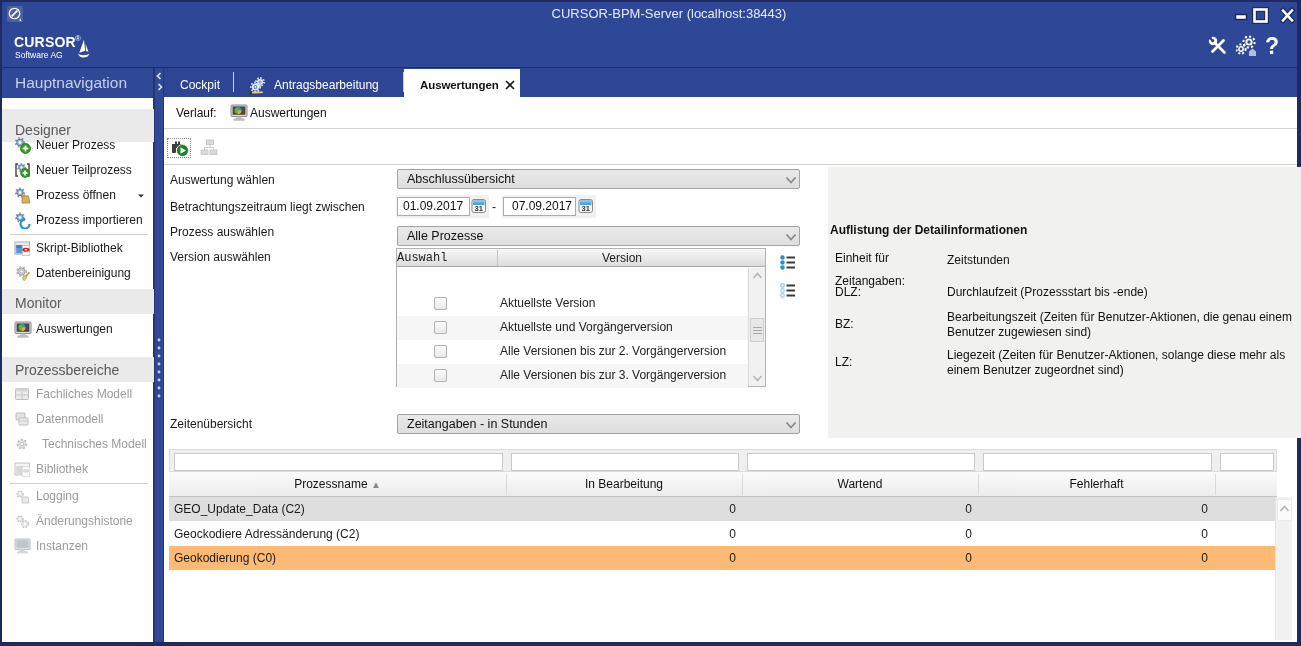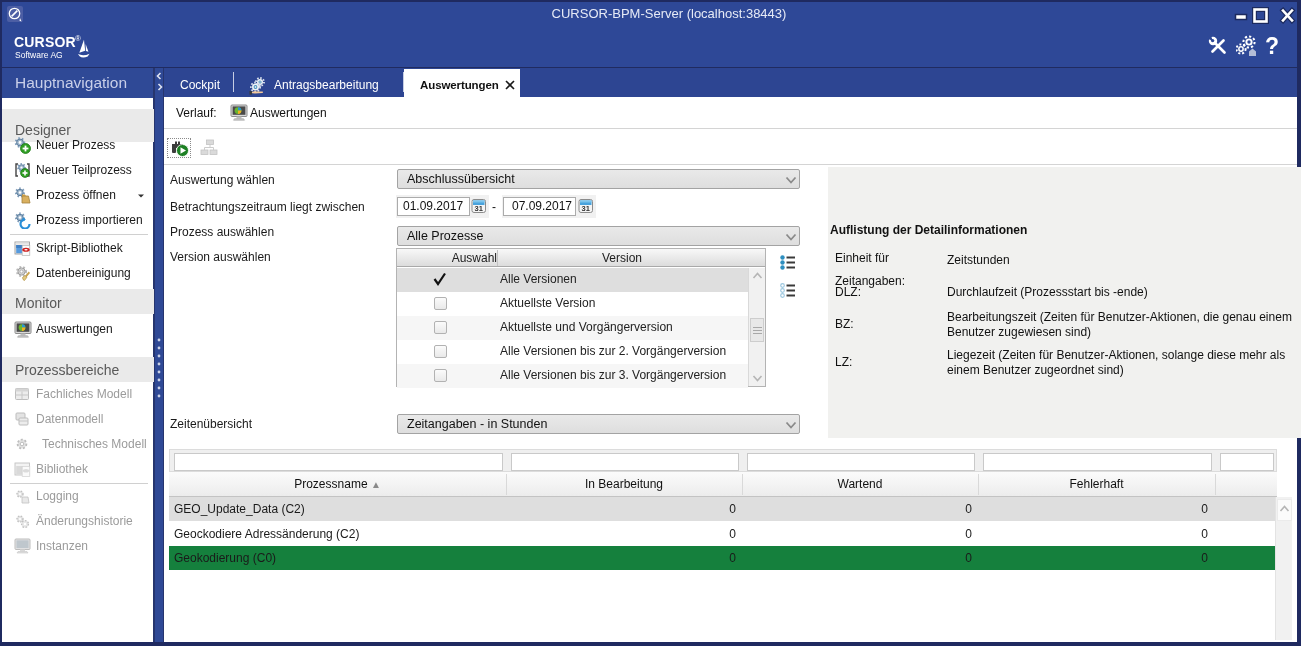--- a/index.html
+++ b/index.html
@@ -353,30 +353,24 @@
 </div>
 <svg class="abs" style="left:578px;top:198px;" width="16" height="16" viewBox="0 0 16 16">
  <rect x="1" y="1.5" width="13.5" height="13" rx="2" fill="#f4f4f4" stroke="#8b8b8b"></rect>
  <rect x="2" y="2.5" width="11.5" height="4.5" fill="#49a3dd"></rect>
  <rect x="2" y="2.5" width="11.5" height="2" fill="#7cc4ec"></rect>
  <text x="7.7" y="12.6" font-size="7.5" font-weight="bold" fill="#333" text-anchor="middle" font-family="Liberation Sans">31</text>
 </svg>
 
 <div class="abs" id="vtable">
   <div class="abs vhdr">
-    <div class="abs" style="left:0;width:100px;text-align:right;top:2px;font-size:12px;color:#222;">Auswahl</div>
+    <div class="abs" style="left:0;width:100px;text-align:left;top:2px;font-size:12px;color:#222;font-family:Liberation Mono, monospace;">Auswahl</div>
     <div class="abs" style="left:100px;width:250px;text-align:center;top:2px;font-size:12px;color:#222;">Version</div>
     <div class="abs" style="left:100px;top:1px;width:1px;height:16px;background:#c4c4c4;"></div>
   </div>
-  <div class="abs vrow" style="top:19px;background:#dedede;">
-    <svg style="position:absolute;left:35px;top:3px;" width="16" height="16" viewBox="0 0 16 16">
-        <path d="M2.5 8 L6 13 L13 2.5" fill="none" stroke="#111" stroke-width="2.2"></path>
-      </svg>
-    <span class="vtxt">Alle Versionen</span>
-    </div>
   <div class="abs vrow" style="top:43px;">
       <span class="cbx"></span>
       <span class="vtxt">Aktuellste Version</span>
     </div>
   <div class="abs vrow" style="top:67px;background:#f6f6f6;">
       <span class="cbx"></span>
       <span class="vtxt">Aktuellste und Vorgängerversion</span>
     </div>
   <div class="abs vrow" style="top:91px;">
       <span class="cbx"></span>
@@ -454,20 +448,20 @@
     <div class="bh" style="left:337px;width:236px;">In Bearbeitung</div>
     <div class="bh" style="left:573px;width:236px;">Wartend</div>
     <div class="bh" style="left:809px;width:237px;">Fehlerhaft</div>
     <div class="bcoldiv" style="left:337px;"></div>
     <div class="bcoldiv" style="left:573px;"></div>
     <div class="bcoldiv" style="left:809px;"></div>
     <div class="bcoldiv" style="left:1046px;"></div>
   </div>
   <div class="brow" style="top:48px;background:#dedede;"><span style="padding-left:5px;">GEO_Update_Data (C2)</span><span class="bz" style="left:527px;">0</span><span class="bz" style="left:763px;">0</span><span class="bz" style="left:999px;">0</span></div>
   <div class="brow" style="top:73px;"><span style="padding-left:5px;">Geockodiere Adressänderung (C2)</span><span class="bz" style="left:527px;">0</span><span class="bz" style="left:763px;">0</span><span class="bz" style="left:999px;">0</span></div>
-  <div class="brow" style="top:97px;background:#15803d;"><span style="padding-left:5px;">Geokodierung (C0)</span><span class="bz" style="left:527px;">0</span><span class="bz" style="left:763px;">0</span><span class="bz" style="left:999px;">0</span></div>
+  <div class="brow" style="top:97px;background:#fdba74;"><span style="padding-left:5px;">Geokodierung (C0)</span><span class="bz" style="left:527px;">0</span><span class="bz" style="left:763px;">0</span><span class="bz" style="left:999px;">0</span></div>
   <div class="abs sbar" style="left:1106px;top:48px;width:17px;height:143px;border-left:1px solid #e3e3e3;">
     <div style="position:absolute;left:1px;top:2px;width:15px;height:22px;background:#fbfbfb;border:1px solid #ebebeb;"></div>
     <svg style="position:absolute;left:3px;top:8px;" width="11" height="8" viewBox="0 0 11 8">
         <path d="M1.5 6 L5.5 1.5 L9.5 6" fill="none" stroke="#b5b5b5" stroke-width="1.6"></path>
       </svg>
   </div>
 </div>
 
 </body></html>

